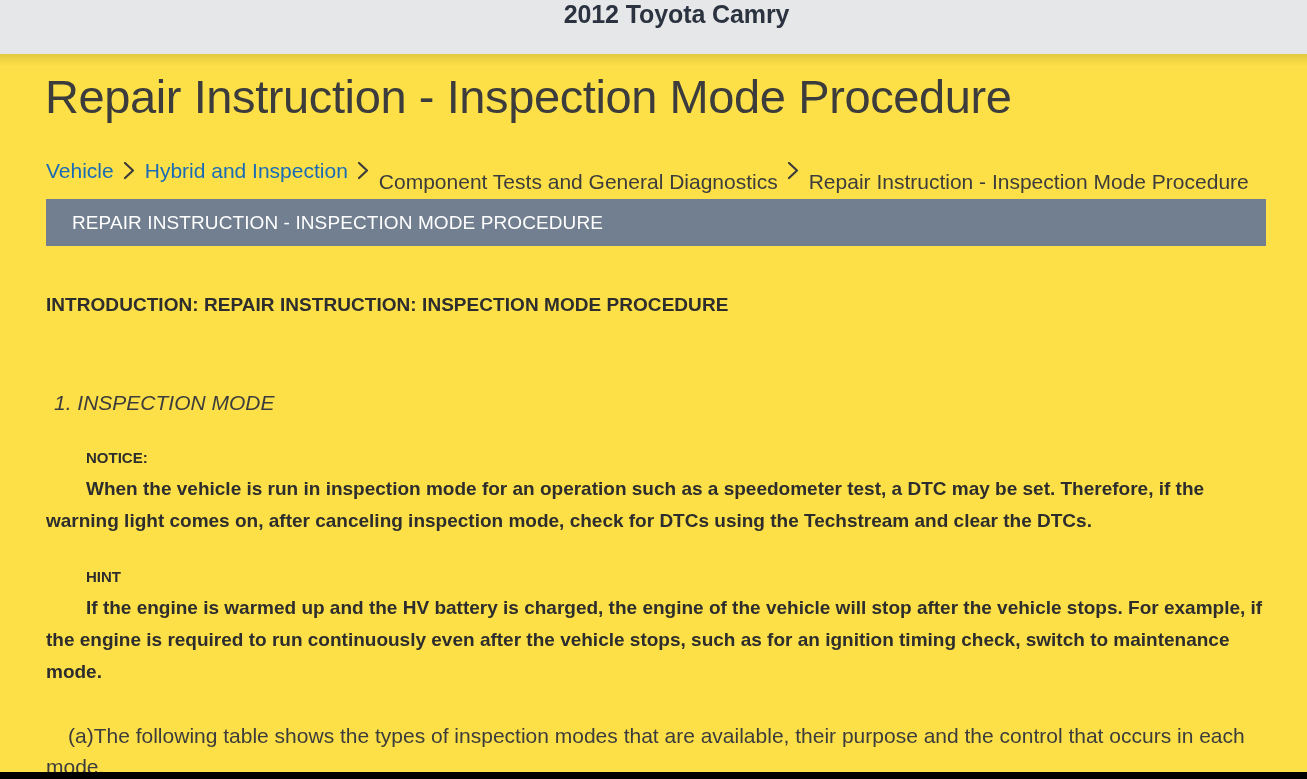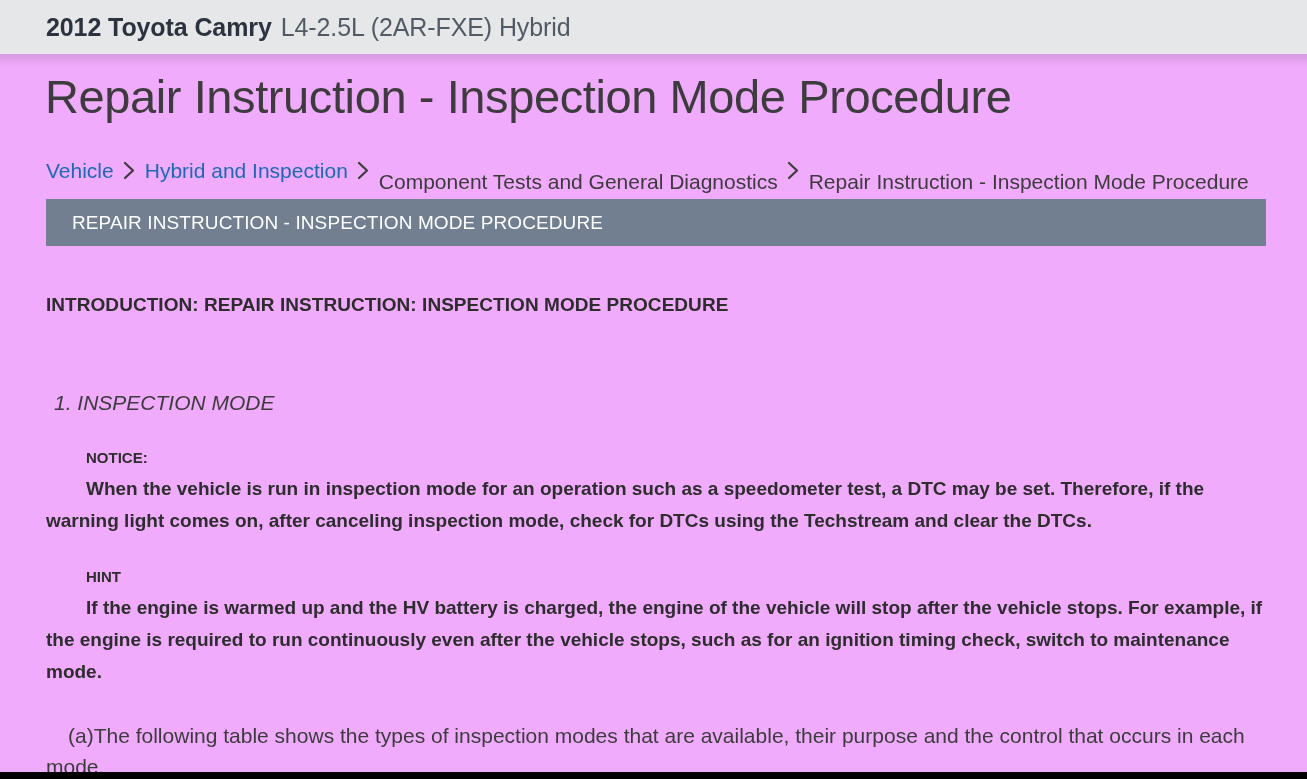--- a/index.html
+++ b/index.html
@@ -21,20 +21,21 @@
     position: absolute;
     top: 0;
     left: 0;
     width: 1307px;
     height: 54px;
     background: #e6e7e9;
     display: flex;
     align-items: center;
     padding-left: 46px;
     z-index: 5;
+    flex-direction: column;
   }
 
   .vehicle-header-shadow {
     position: absolute;
     top: 54px;
     left: 0;
     width: 1307px;
     height: 12px;
     background: linear-gradient(to bottom, rgba(0,0,0,0.11), rgba(0,0,0,0));
     z-index: 4;
@@ -57,21 +58,21 @@
     margin-left: 9px;
   }
 
   
   .page {
     position: absolute;
     top: 54px;
     left: 0;
     width: 1307px;
     height: 725px;
-    background: #f0abfc;
+    background: #fde047;
     overflow: hidden;
   }
 
   .page-title {
     position: absolute;
     top: 18px;
     left: 45px;
     font-size: 47px;
     font-weight: 300;
     color: #3c3c3c;
@@ -194,21 +195,20 @@
     height: 7px;
     background: #000000;
     z-index: 10;
   }
 </style>
 </head>
 <body>
 
 <div class="vehicle-header">
   <span class="vehicle-title-strong">2012 Toyota Camry</span>
-  <span class="vehicle-title-engine">L4-2.5L (2AR-FXE) Hybrid</span>
 </div>
 <div class="vehicle-header-shadow"></div>
 
 <div class="page">
 
   <h1 class="page-title">Repair Instruction - Inspection Mode Procedure</h1>
 
   <nav class="breadcrumb">
     <a class="crumb-link">Vehicle</a>
     <span class="crumb-sep">

